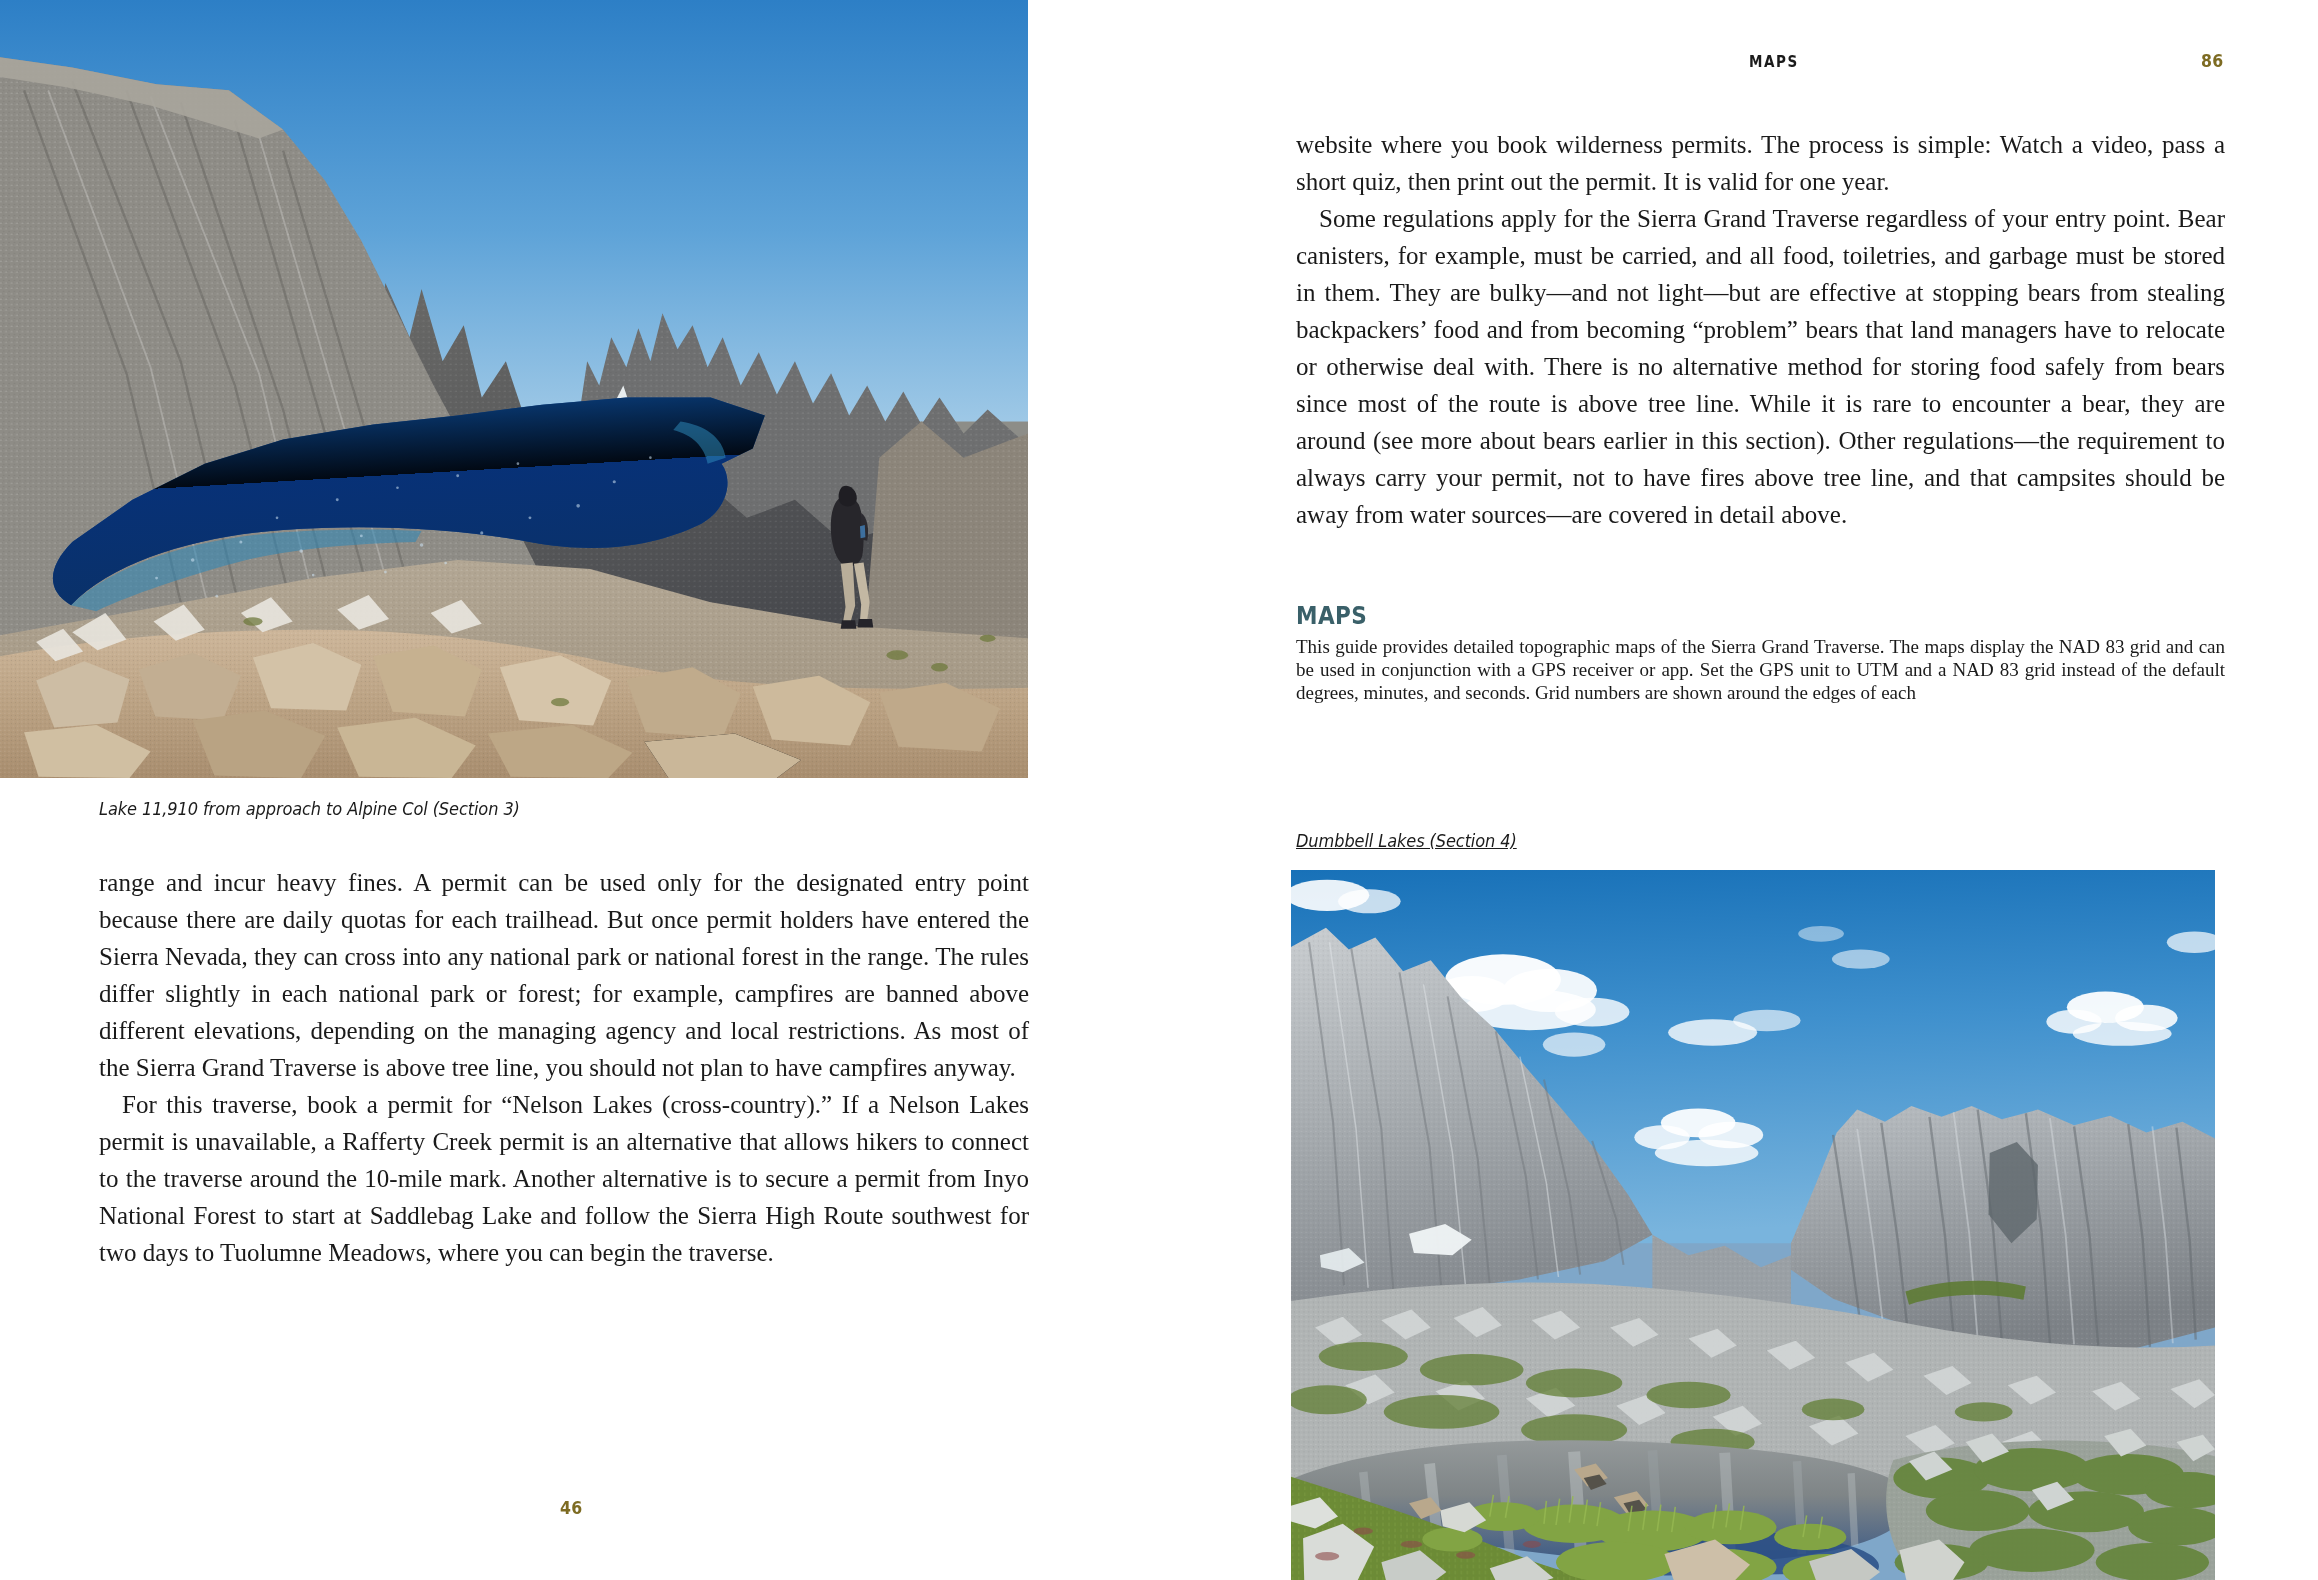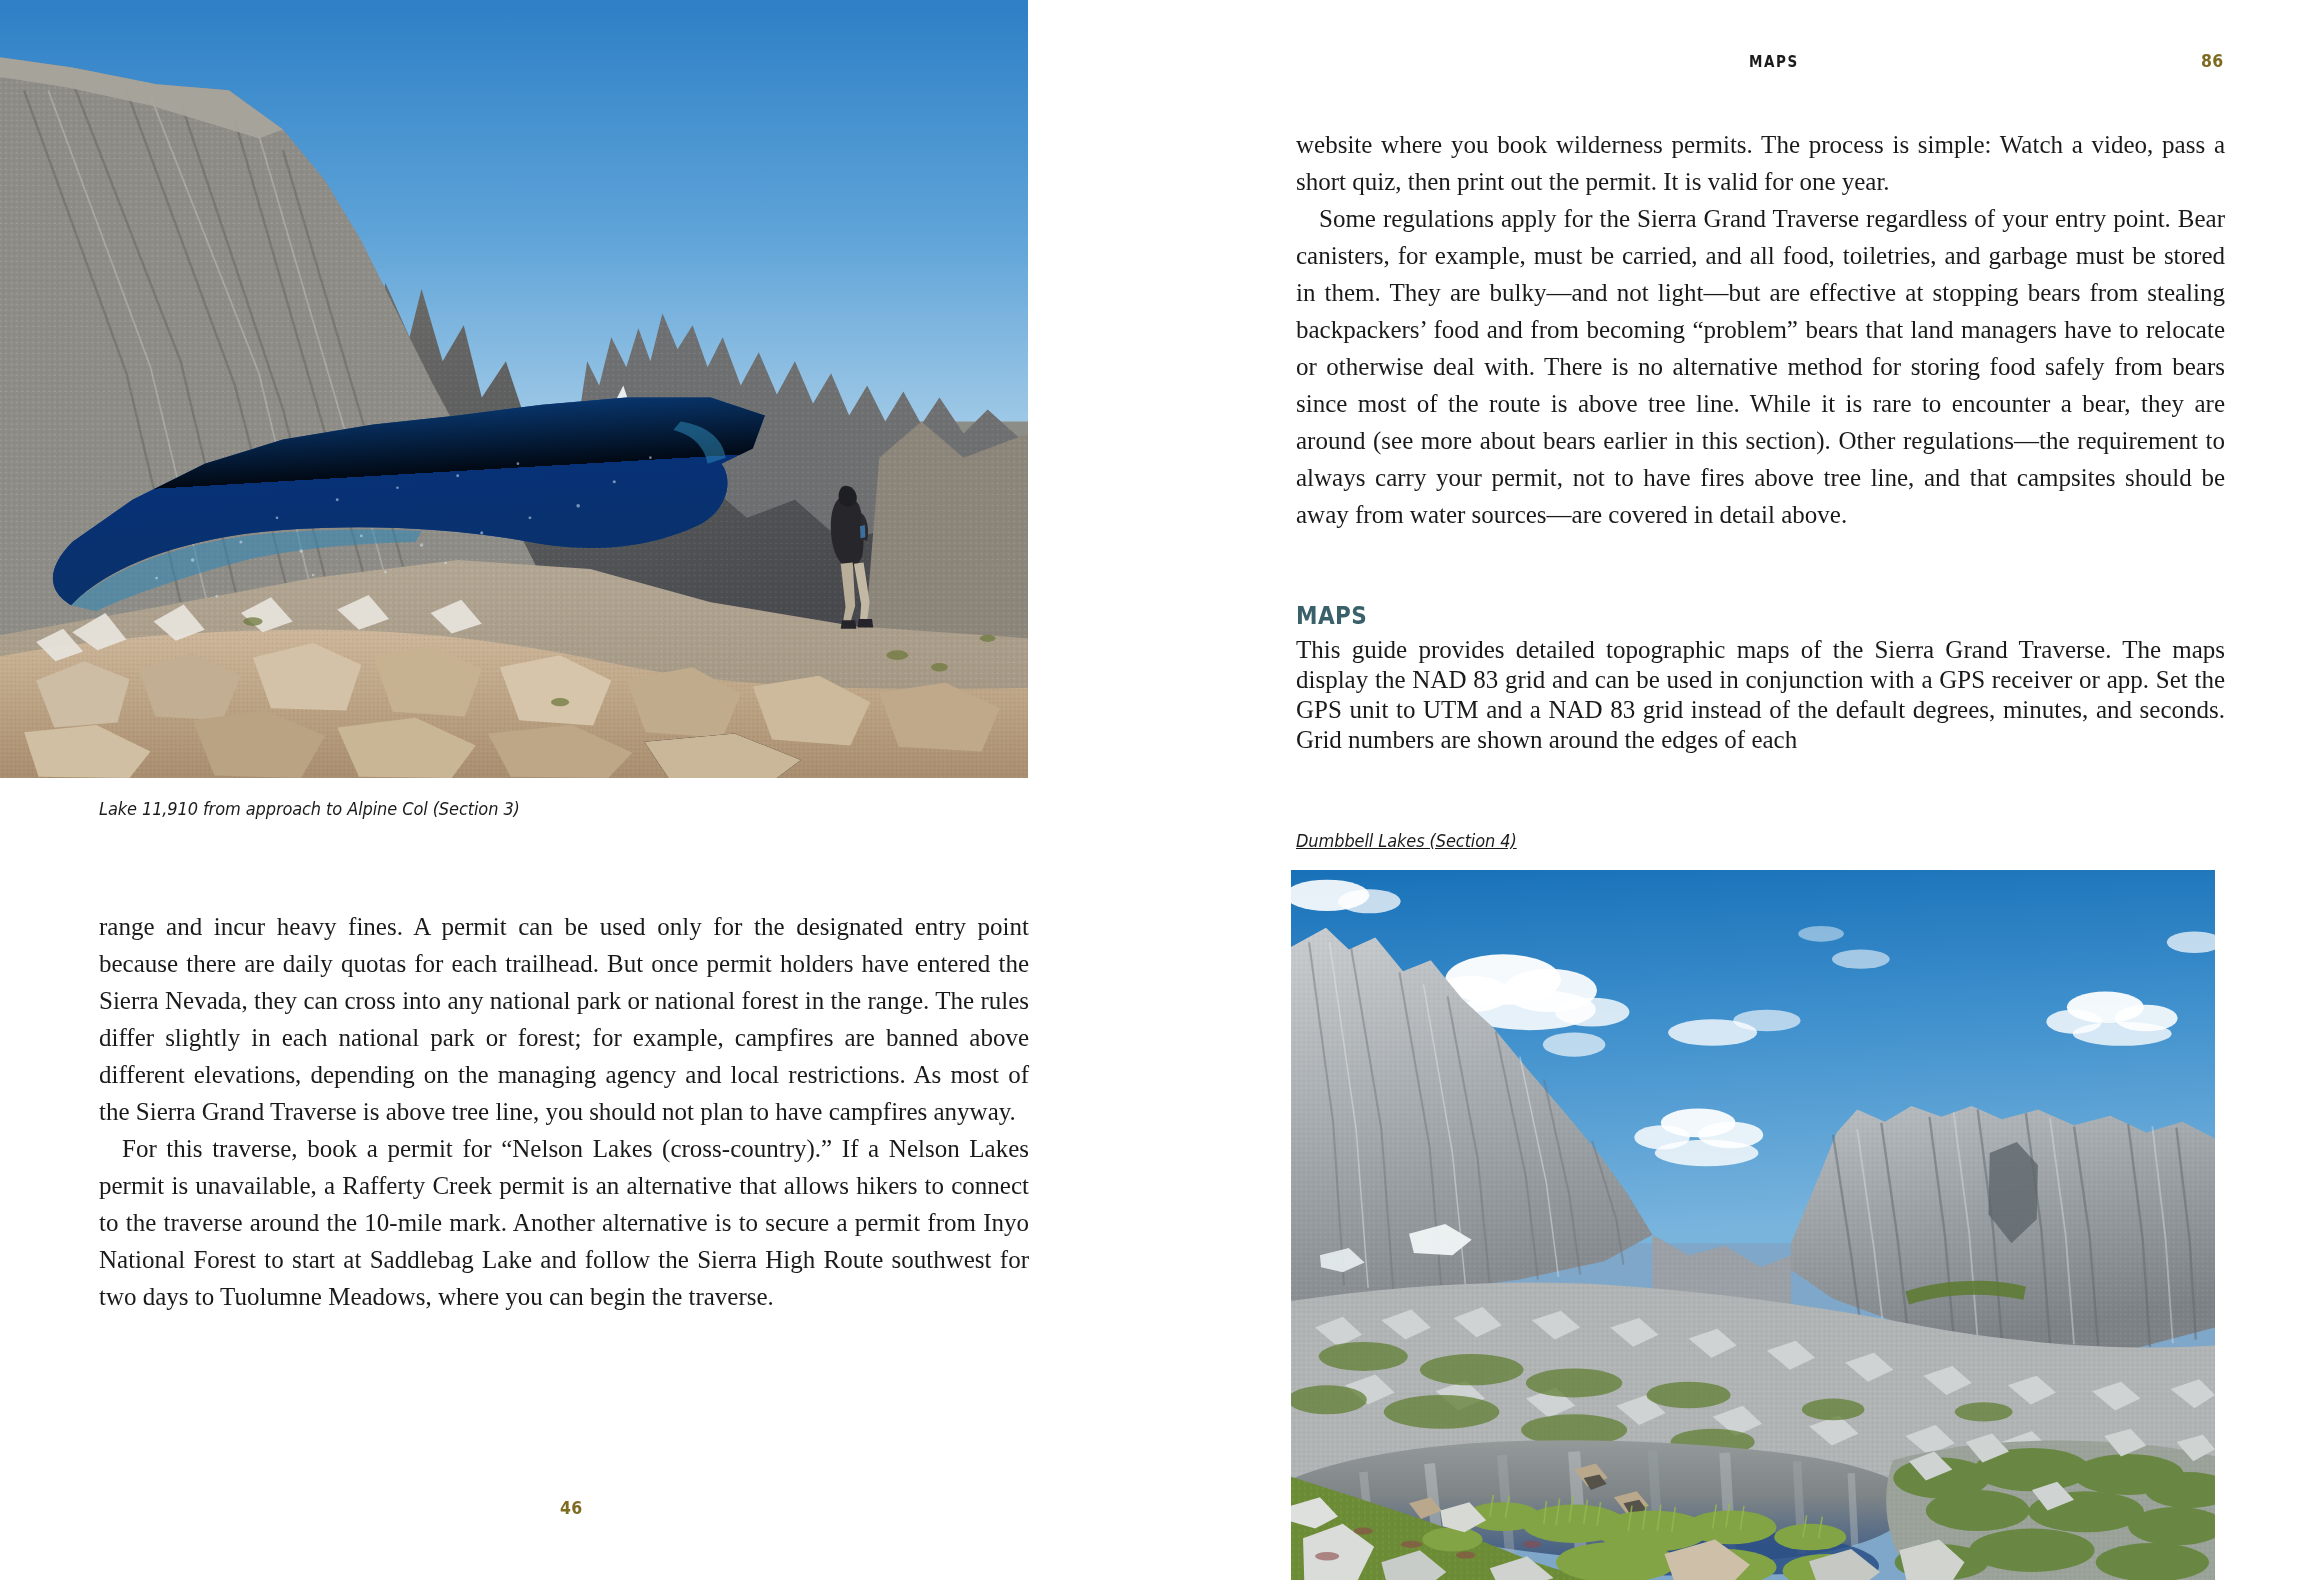--- a/index.html
+++ b/index.html
@@ -43,39 +43,39 @@
   .col{
     position:absolute;
     font-family:Liberation Serif, serif;
     font-size:25px;
     line-height:37px;
     color:#1a1a1a;
     text-align:justify;
     text-justify:inter-word;
     -webkit-hyphens:none;hyphens:none;
   }
-  .col-left{left:99px;top:864px;width:930px;margin-top:44px;}
+  .col-left{left:99px;top:864px;width:930px;}
   .col-right{left:1296px;top:126px;width:929px;}
   .col p{margin:0;}
   .col p.indent{text-indent:23px;}
 
   
   .section-head{
     position:absolute;
     left:1296px;top:602px;
     font-family:"DejaVu Sans Condensed","Liberation Sans", sans-serif;
     font-weight:bold;
     font-size:24px;
     letter-spacing:0.4px;
     color:#3a6069;
   }
   .col-right-2{
     position:absolute;left:1296px;top:635px;width:929px;
     font-family:"Liberation Serif", serif;
-    font-size:25px;line-height:30px;color:#1a1a1a;
+    font-size:19px;line-height:23px;color:#1a1a1a;
     text-align:justify;
   }
   .col-right-2 p{margin:0;}
 
   
   .running-head{
     position:absolute;top:53px;
     font-family:"DejaVu Sans Condensed","Liberation Sans", sans-serif;
     font-weight:bold;font-size:15px;letter-spacing:1.6px;color:#1b1b1b;
   }

